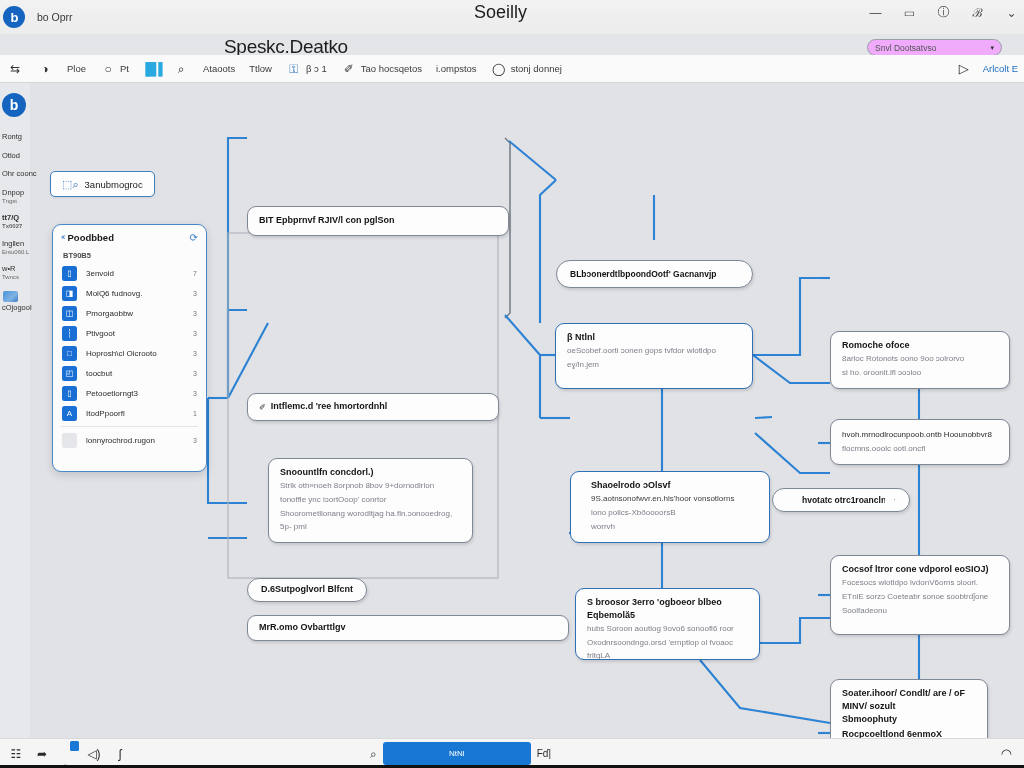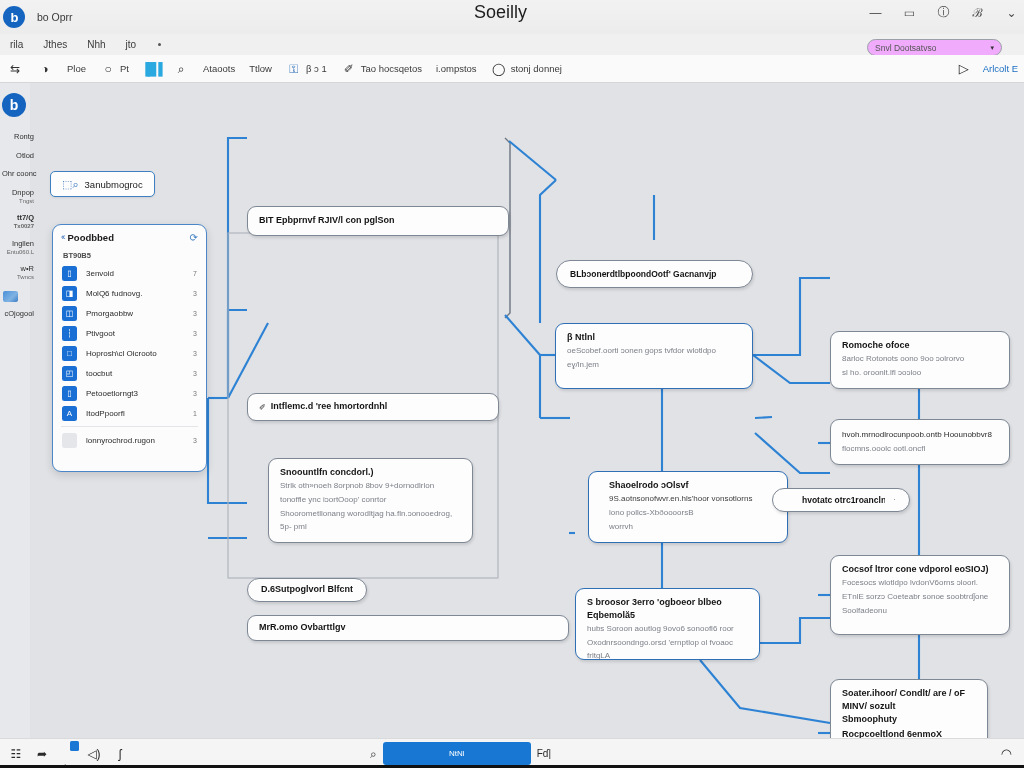--- a/index.html
+++ b/index.html
@@ -108,22 +108,22 @@
   
   .rail {
     position: absolute; left: 0; top: 10px; width: 34px;
   }
   .rail-logo {
     width: 24px; height: 24px; margin: 0 auto 16px 2px; border-radius: 50%;
     background: #1565C0; color: #fff; font-size: 14px; font-weight: bold;
     display: flex; align-items: center; justify-content: center;
   }
   .rail-lbl {
-    font-size: 7.5px; color: #2f2f2f; margin: 8px 0 10px 2px;
-    filter: blur(0.45px); white-space: nowrap; line-height: 1.15; text-align: right;
+    font-size: 7.5px; color: #2f2f2f; margin: 2px 0 10px 2px;
+    filter: blur(0.45px); white-space: nowrap; line-height: 1.15;
   }
   .rail-lbl .sub { font-size: 6px; color: #666; display: block; }
   .rail-lbl.bold { font-weight: bold; }
   .rail-swatch {
     width: 15px; height: 11px; margin: 6px 0 2px 3px;
     background: linear-gradient(135deg, #4A90D9 0%, #7FB3E3 60%, #3C7CC4 100%);
     border-radius: 2px;
   }
 
   
@@ -244,27 +244,20 @@
     <div class="app-name">Soeilly</div>
     <div class="win-ctrls">
       <div class="win-ctrl">—</div>
       <div class="win-ctrl">▭</div>
       <div class="win-ctrl">ⓘ</div>
       <div class="win-ctrl">ℬ</div>
       <div class="win-ctrl">⌄</div>
     </div>
   </div>
 
-  <div class="menurow">
-    <div class="menu-item">rila</div>
-    <div class="menu-item">Jthes</div>
-    <div class="menu-item">Nhh</div>
-    <div class="menu-item">jto</div>
-    <div class="menu-dot"></div>
-  </div>
 
   <div class="searchbox">
     <span>Snvl Dootsatvso</span>
     <span class="caret">▾</span>
   </div>
 
   <div class="ribbon">
     <div class="rb-item">
       <span class="rb-icon">⇆</span>
     </div>
@@ -489,21 +482,21 @@
     <div class="node blue" style="left:555px;top:240px;width:198px;height:66px;">
       <div class="node-title">β Ntlnl</div>
       <div class="node-sub mut">oeScobef.oorti ɔonen gops  tvfdor wlotldpo</div>
       <div class="node-sub mut">eɣ/ln.jem</div>
     </div>
 
     <div class="node pill" style="left:556px;top:177px;width:197px;height:28px;display:flex;align-items:center;">
       <span class="node-title" style="font-size:8.5px;">BLbɔonerdtlbpoondOotf' Gacnanvjp</span>
     </div>
 
-    <div class="node blue" style="left:588px;top:388px;width:200px;height:72px;padding-left:20px;">
+    <div class="node blue" style="left:570px;top:388px;width:200px;height:72px;padding-left:20px;">
       <div class="node-title">Shaoelrodo ɔOlsvf</div>
       <div class="node-sub">9S.aotnsonofwvr.en.hls'hoor vonsotlorns</div>
       <div class="node-sub mut">lono pollcs‐XbðoooorsB</div>
       <div class="node-sub mut">worrvh</div>
     </div>
 
     <div class="node blue" style="left:575px;top:505px;width:185px;height:72px;">
       <div class="node-title">S broosor 3erro 'ogboeor blbeo</div>
       <div class="node-title">Eqbemolă5</div>
       <div class="node-sub mut">hubs Soroon aoutlog 9ovo6  sonoofl6 roor</div>

